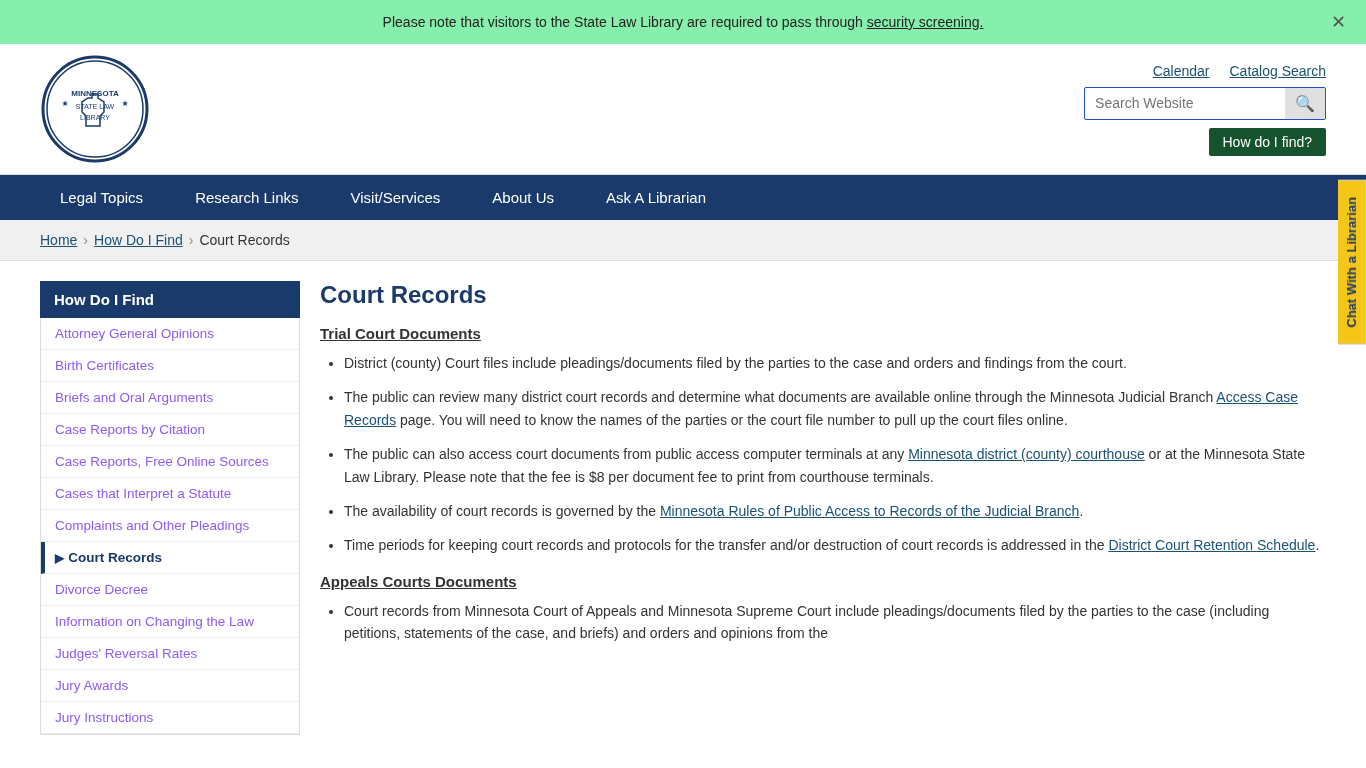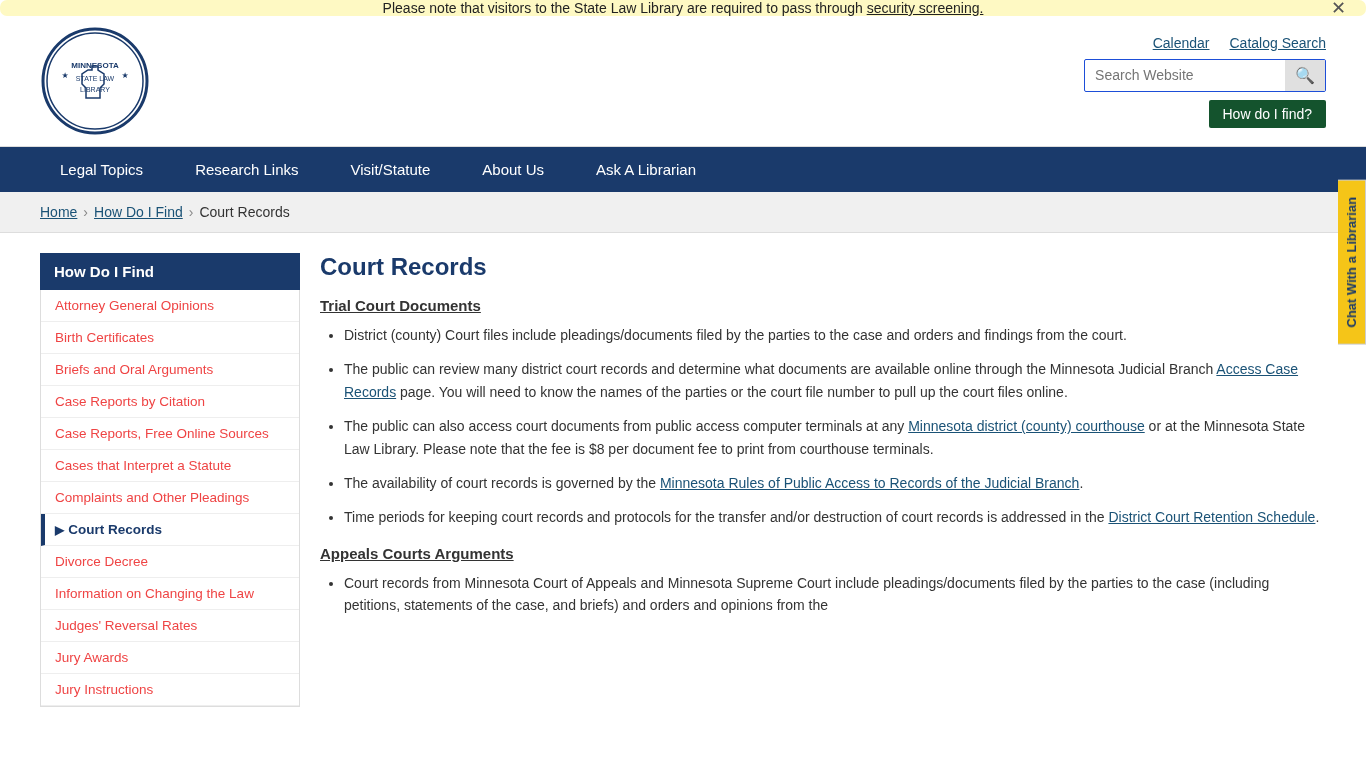--- a/index.html
+++ b/index.html
@@ -1,26 +1,25 @@
 <!DOCTYPE html>
 <html><head>
   <meta charset="utf-8">
   <style>
     * { box-sizing: border-box; margin: 0; padding: 0; }
     body { font-family: Arial, sans-serif; font-size: 14px; color: #333; background: #fff; }
 
     
     .banner {
-      background: #fef9c3;
-      padding: 0 40px;
+      background: #86efac;
+      padding: 14px 40px;
       text-align: center;
       font-size: 14px;
       color: #222;
       position: relative;
-      border-radius: 7px;
     }
     .banner a { color: #222; text-decoration: underline; }
     .banner-close {
       position: absolute;
       right: 20px;
       top: 50%;
       transform: translateY(-50%);
       cursor: pointer;
       font-size: 18px;
       color: #555;
@@ -143,21 +142,21 @@
       border: 1px solid #ddd;
       border-top: none;
     }
     .sidebar-item {
       display: flex;
       align-items: center;
       padding: 8px 14px;
       border-bottom: 1px solid #eee;
       cursor: pointer;
       font-size: 13.5px;
-      color: #ef4444;
+      color: #8b5cf6;
       text-decoration: none;
     }
     .sidebar-item.active {
       color: #1a3a6b;
       font-weight: bold;
       border-left: 4px solid #1a3a6b;
       padding-left: 10px;
     }
     .sidebar-item .arrow {
       margin-right: 4px;
@@ -254,21 +253,21 @@
       <input type="text" placeholder="Search Website" style="">
       <button>🔍</button>
     </div>
     <button class="how-do-i-find-btn">How do I find?</button>
   </div>
 </div>
 
 <nav class="main-nav">
   <a>Legal Topics</a>
   <a>Research Links</a>
-  <a>Visit/Statute</a>
+  <a>Visit/Services</a>
   <a>About Us</a>
   <a>Ask A Librarian</a>
 </nav>
 
 <div class="breadcrumb">
   <a>Home</a>
   <span class="sep">›</span>
   <a>How Do I Find</a>
   <span class="sep">›</span>
   <span class="current">Court Records</span>
@@ -313,21 +312,21 @@
       <li>
         <span>The public can also access court documents from public access computer terminals at any </span><a>Minnesota district (county) courthouse</a><span> or at the Minnesota State Law Library. Please note that the fee is $8 per document fee to print from courthouse terminals.</span>
       </li>
       <li>
         <span>The availability of court records is governed by the </span><a>Minnesota Rules of Public Access to Records of the Judicial Branch</a><span>.</span>
       </li>
       <li>
         <span>Time periods for keeping court records and protocols for the transfer and/or destruction of court records is addressed in the </span><a>District Court Retention Schedule</a><span>.</span>
       </li>
     </ul>
-    <p class="section-title">Appeals Courts Arguments</p>
+    <p class="section-title">Appeals Courts Documents</p>
     <ul>
       <li>
         <span>Court records from Minnesota Court of Appeals and Minnesota Supreme Court include pleadings/documents filed by the parties to the case (including petitions, statements of the case, and briefs) and orders and opinions from the</span>
       </li>
     </ul>
   </div>
 </div>
 
 <div class="chat-widget">Chat With a Librarian</div>
 

